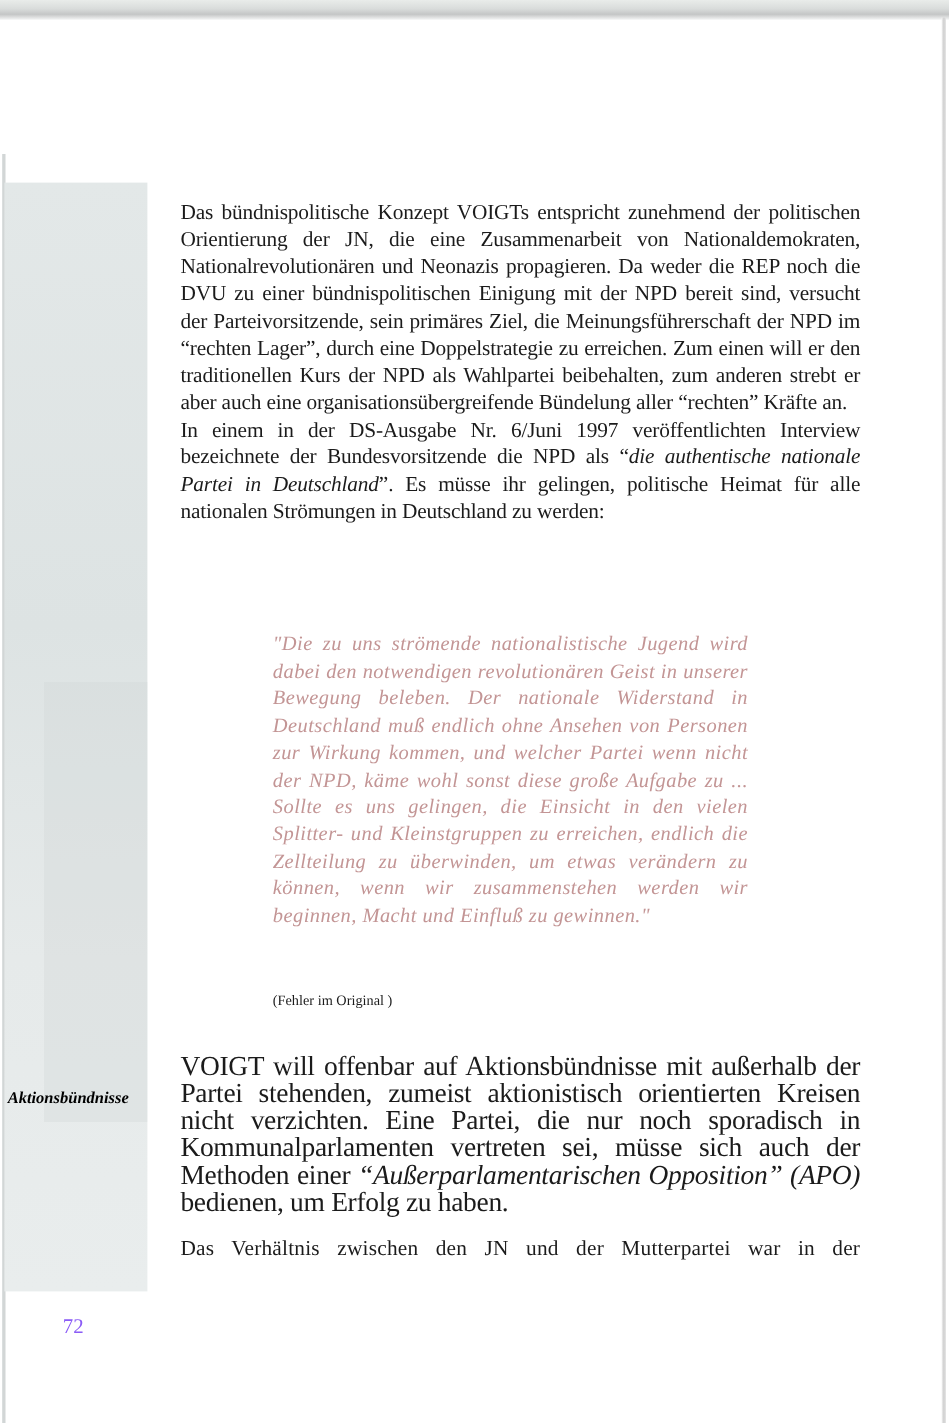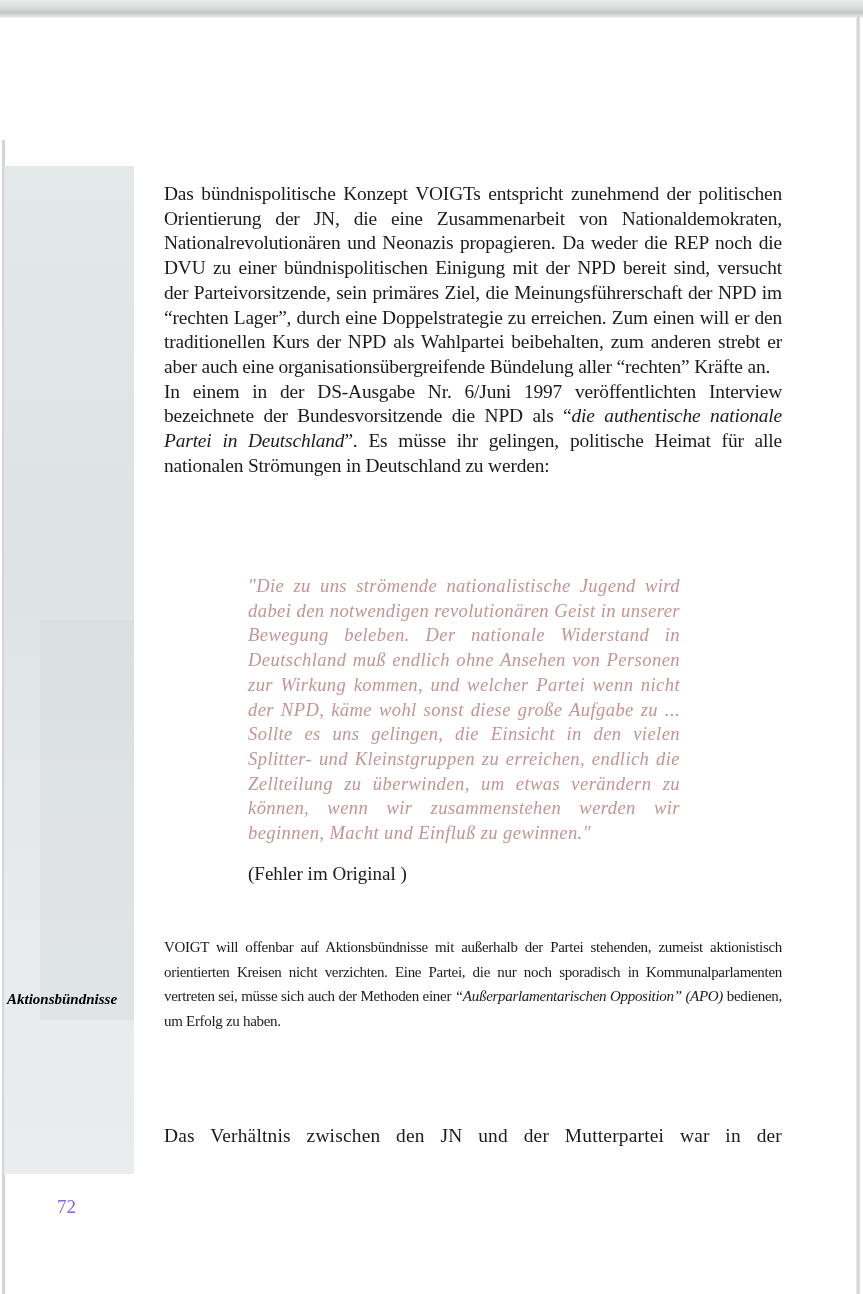--- a/index.html
+++ b/index.html
@@ -70,31 +70,31 @@
       line-height: 24.7px;
       font-style: italic;
       text-align: justify;
       color: #c39595;
       letter-spacing: 0.4px;
     }
     .quote-block p { margin: 0; }
     .quote-note {
       position: absolute;
       left: 248px;
-      top: 862px;
-      font-size: 19px;
+      top: 898px;
+      font-size: 13px;
       line-height: 24.7px;
       color: #1b1b1b;
     }
     .para-actions {
       position: absolute;
       left: 164px;
-      top: 935px;
+      top: 958px;
       width: 618px;
-      font-size: 15px;
+      font-size: 25px;
       line-height: 24.7px;
       text-align: justify;
       letter-spacing: -0.3px;
     }
     .para-actions p { margin: 0; }
     .para-last {
       position: absolute;
       left: 164px;
       top: 1124px;
       width: 618px;

